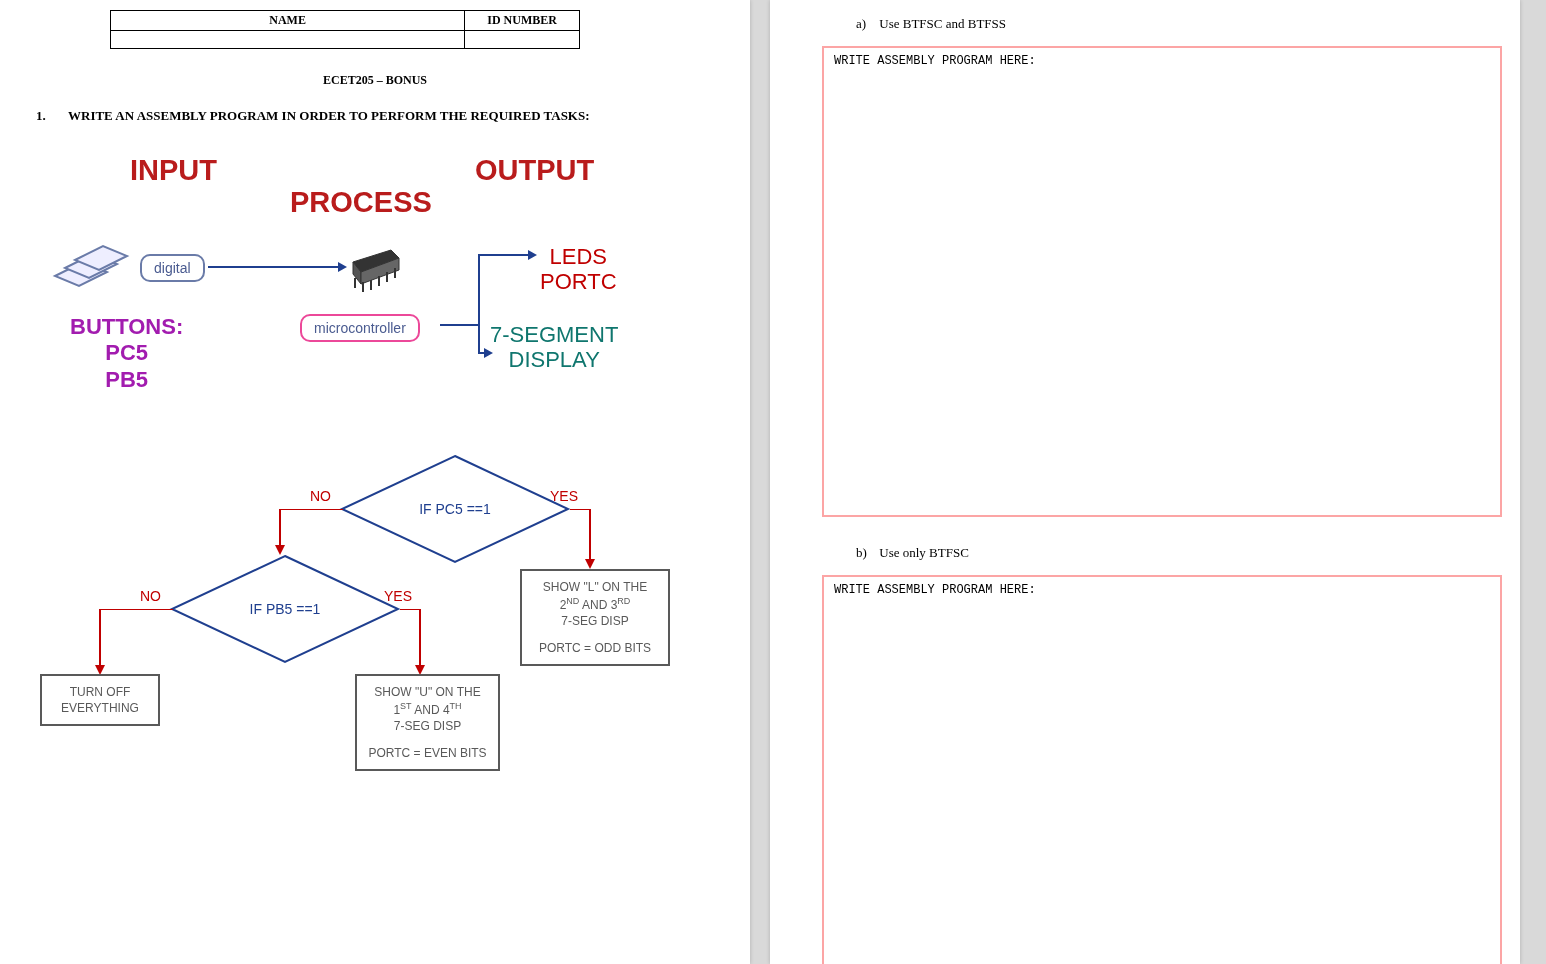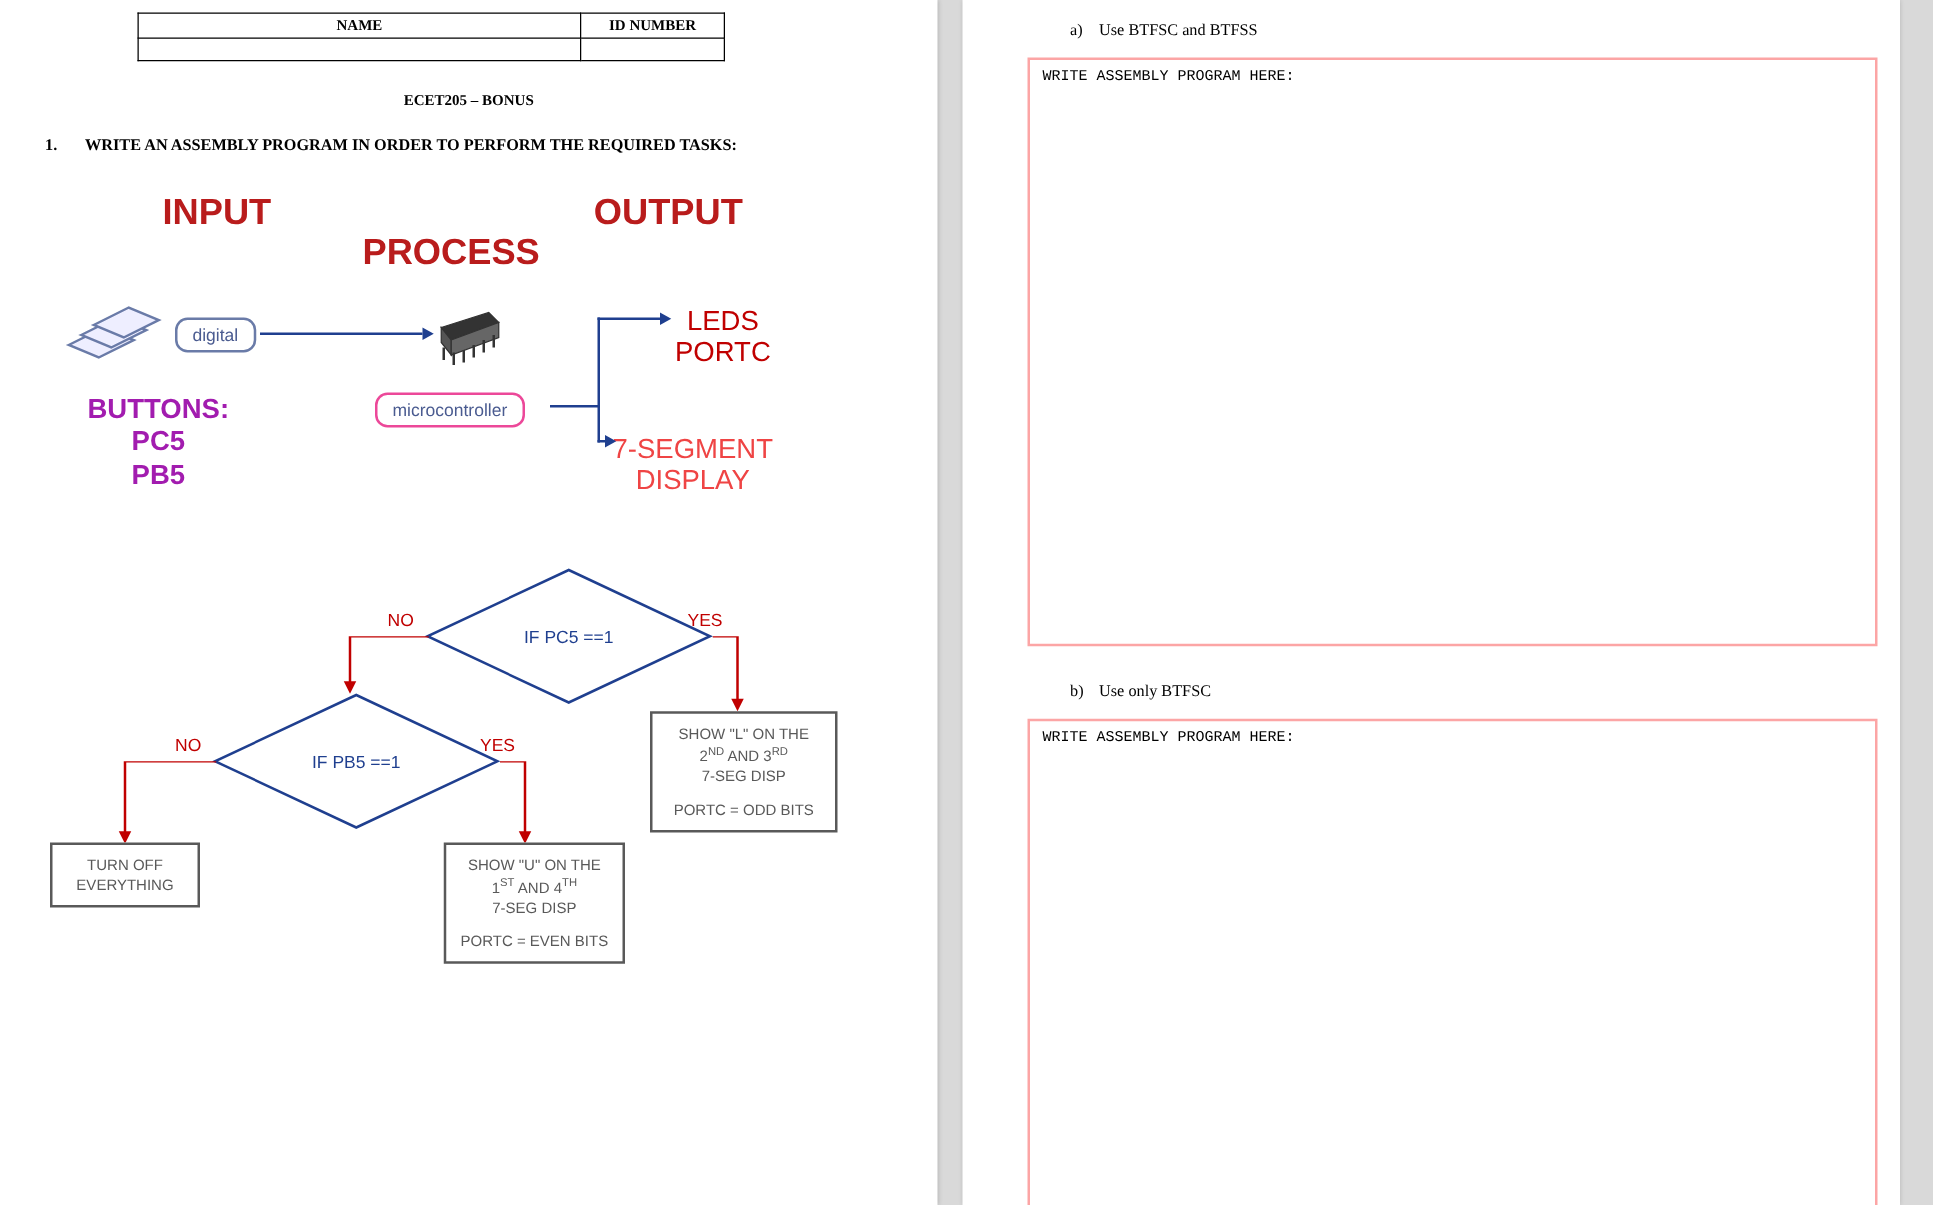--- a/index.html
+++ b/index.html
@@ -79,22 +79,22 @@
   }
   .btn-labels {
     position:absolute; left:30px; top:160px;
     font:bold 22px Verdana,sans-serif; color:#a21caf; text-align:center; line-height:1.2;
   }
   .out-leds {
     position:absolute; left:500px; top:90px;
     font:22px Verdana,sans-serif; font-weight:400; color:#C00000; text-align:center; line-height:1.15;
   }
   .out-seg {
-    position:absolute; left:450px; top:192px;
-    font:22px Verdana,sans-serif; font-weight:400; color:#ef4444; text-align:center; line-height:1.15;
+    position:absolute; left:450px; top:168px;
+    font:22px Verdana,sans-serif; font-weight:400; color:#0f766e; text-align:center; line-height:1.15;
   }
   .ipo-line { position:absolute; background:#1f3f8f; }
 
   
   .flow { position:relative; width:650px; height:400px; margin-left:10px; }
   .diamond {
     position:absolute; width:230px; height:110px;
   }
   .diamond svg { width:100%; height:100%; overflow:visible; }
   .diamond-text {

